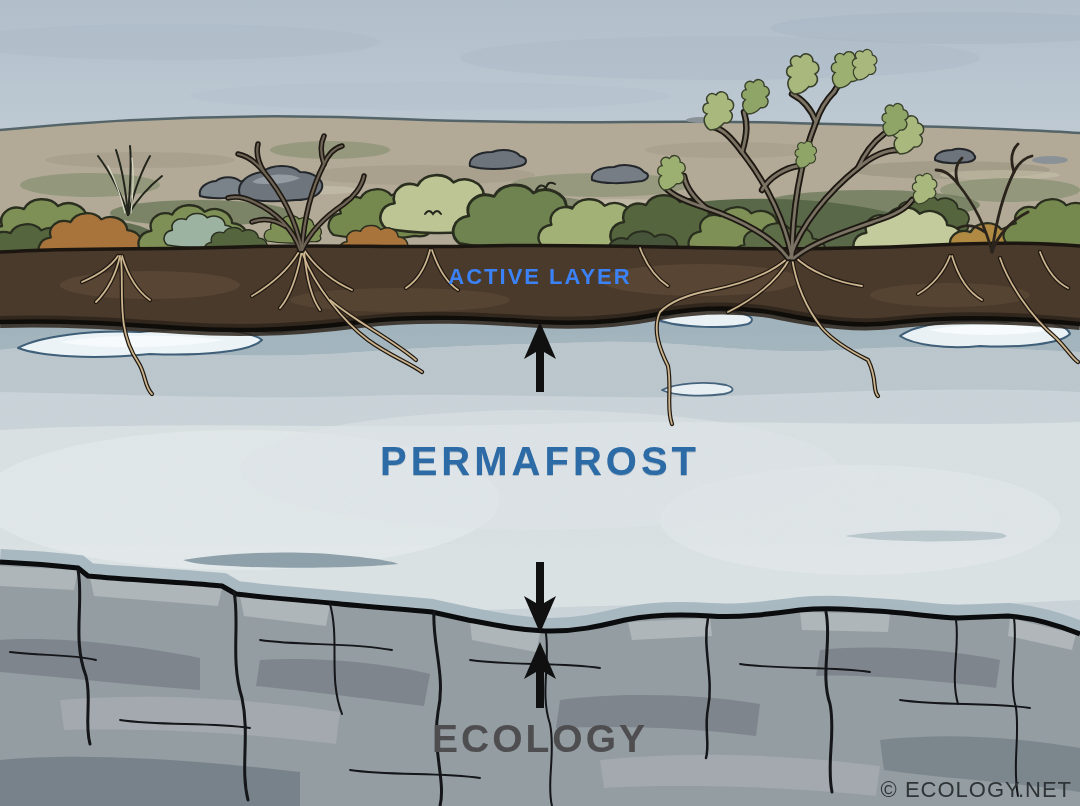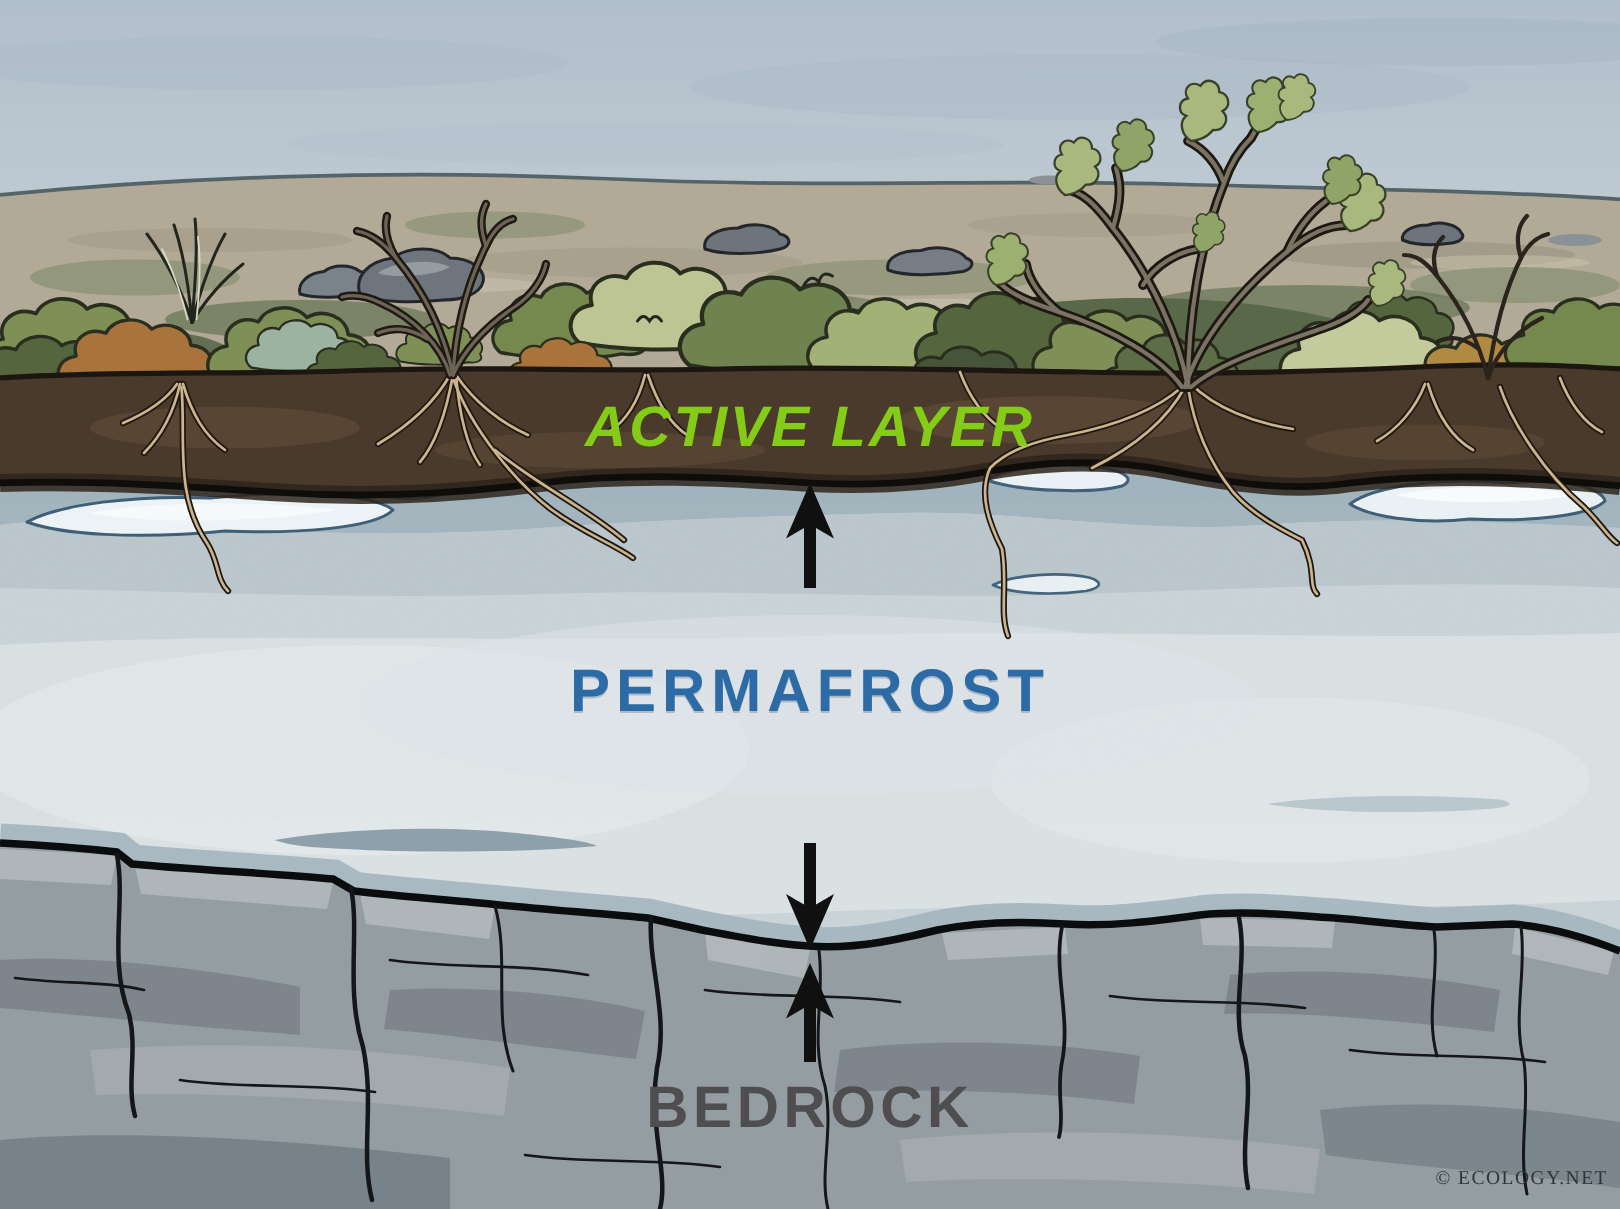--- a/index.html
+++ b/index.html
@@ -1,26 +1,26 @@
 <!DOCTYPE html>
 <html><head>
 <meta charset="utf-8">
 <style>
   html,body{margin:0;padding:0;background:#222;}
   .stage{position:relative;width:1080px;height:806px;overflow:hidden;
          font-family:"Liberation Sans","DejaVu Sans",sans-serif;}
   .stage svg{position:absolute;inset:0;display:block;}
   .layer-label{position:absolute;left:540px;transform:translateX(-50%);
     font-weight:bold;white-space:nowrap;line-height:1;}
-  .label-active{top:266px;font-size:38px;letter-spacing:2px;color:#84cc16;font-style:italic;}
+  .label-active{top:266px;font-size:22px;letter-spacing:2px;color:#3b82f6;}
   .label-permafrost{top:441px;font-size:40px;letter-spacing:4px;color:#2d6ba6;
     text-shadow:0 1px 0 rgba(27,62,100,.25);}
   .label-bedrock{top:719px;font-size:39px;letter-spacing:3px;color:#4e4e50;}
-  .credit{position:absolute;right:8px;top:777px;font-size:13px;letter-spacing:1px;
-    color:#2f3537;font-weight:normal;font-family:Liberation Serif, serif;}
+  .credit{position:absolute;right:8px;top:777px;font-size:22px;letter-spacing:1px;
+    color:#2f3537;font-weight:normal;}
 </style>
 </head>
 <body>
 
 <div class="stage">
 <svg viewBox="0 0 1080 806" width="1080" height="806">
   <defs>
     <linearGradient id="skyg" x1="0" y1="0" x2="0" y2="1">
       <stop offset="0" stop-color="#b1bfcb"></stop>
           <stop offset="0.7" stop-color="#c3cdd5"></stop>
@@ -273,15 +273,15 @@
 
   <g>
     <path d="M540,322 L524,359 L536,352 L536,392 L544,392 L544,352 L556,359 Z" fill="#101010"></path>
     <path d="M540,633 L524,596 L536,603 L536,562 L544,562 L544,603 L556,596 Z" fill="#101010"></path>
     <path d="M540,642 L524,679 L536,672 L536,708 L544,708 L544,672 L556,679 Z" fill="#101010"></path>
   </g>
 </svg>
 
 <div class="layer-label label-active">ACTIVE LAYER</div>
 <div class="layer-label label-permafrost">PERMAFROST</div>
-<div class="layer-label label-bedrock">BEDROCK</div>
+<div class="layer-label label-bedrock">ECOLOGY</div>
 <div class="credit">© ECOLOGY.NET</div>
 </div>
 
 </body></html>

